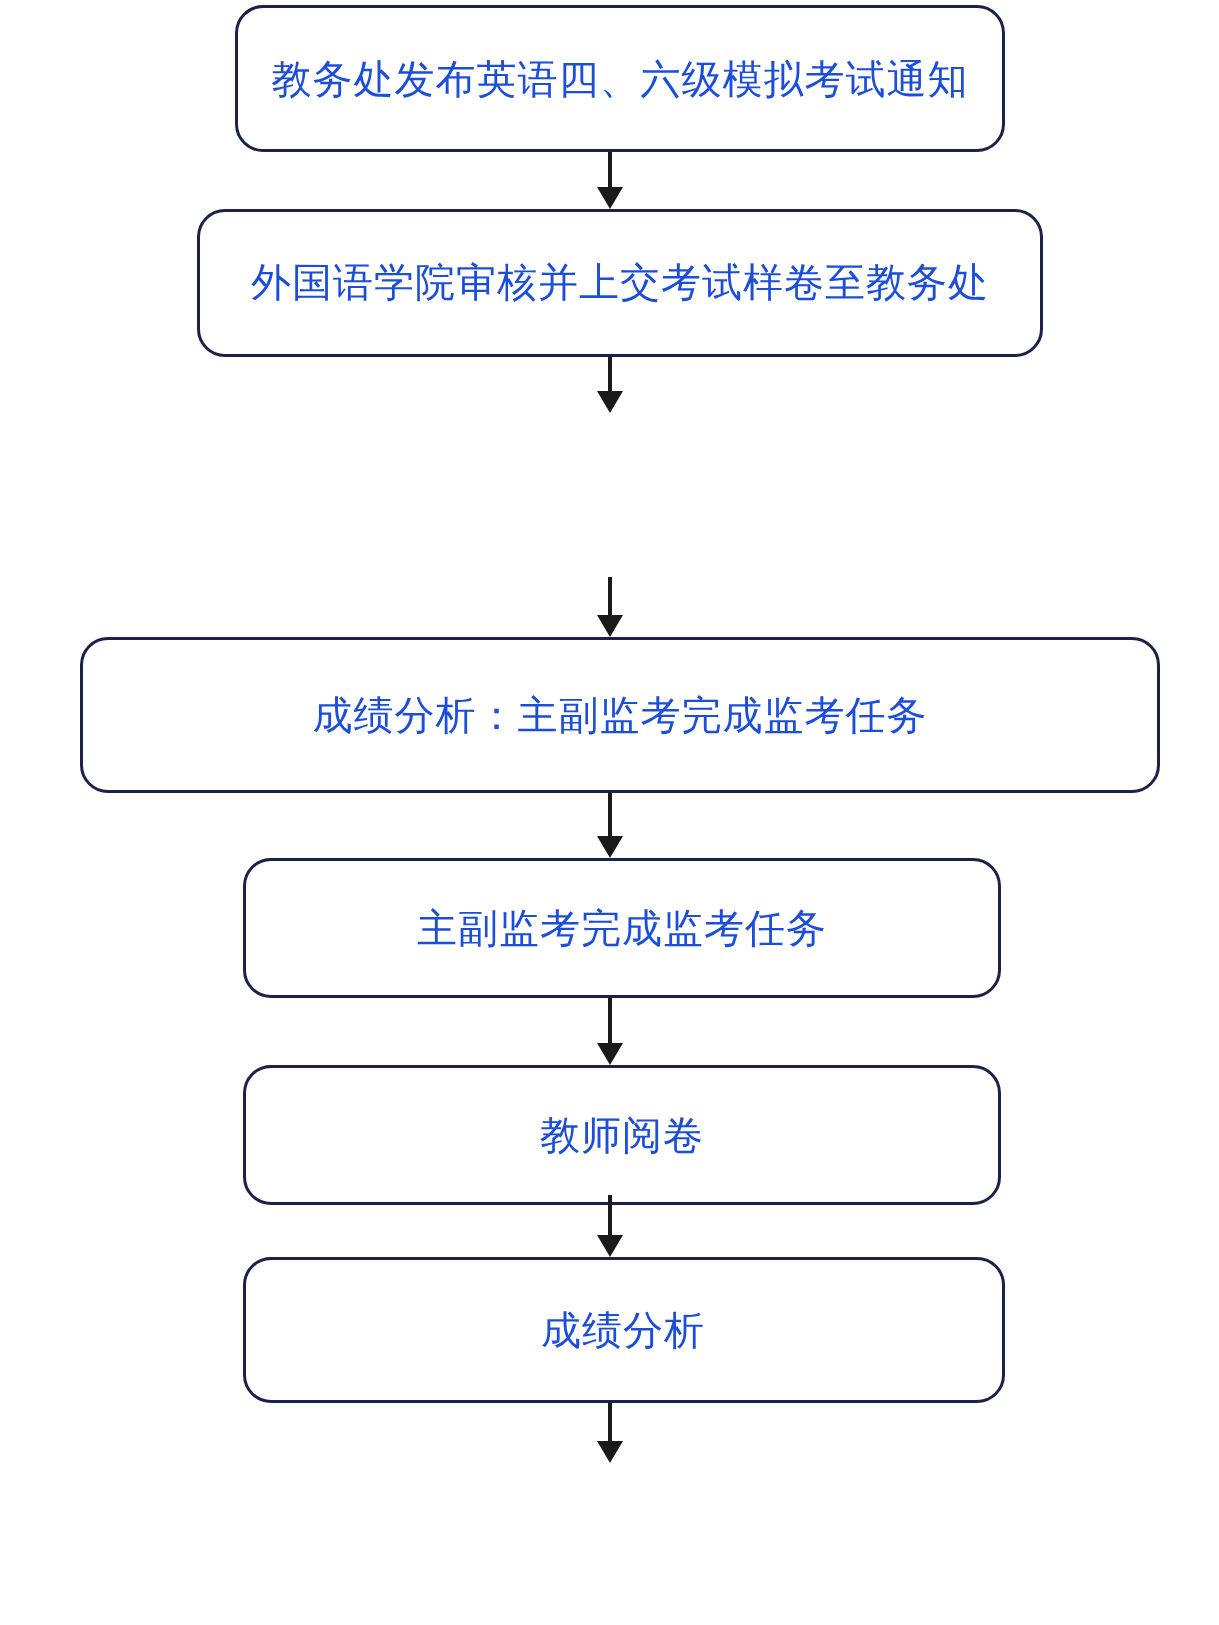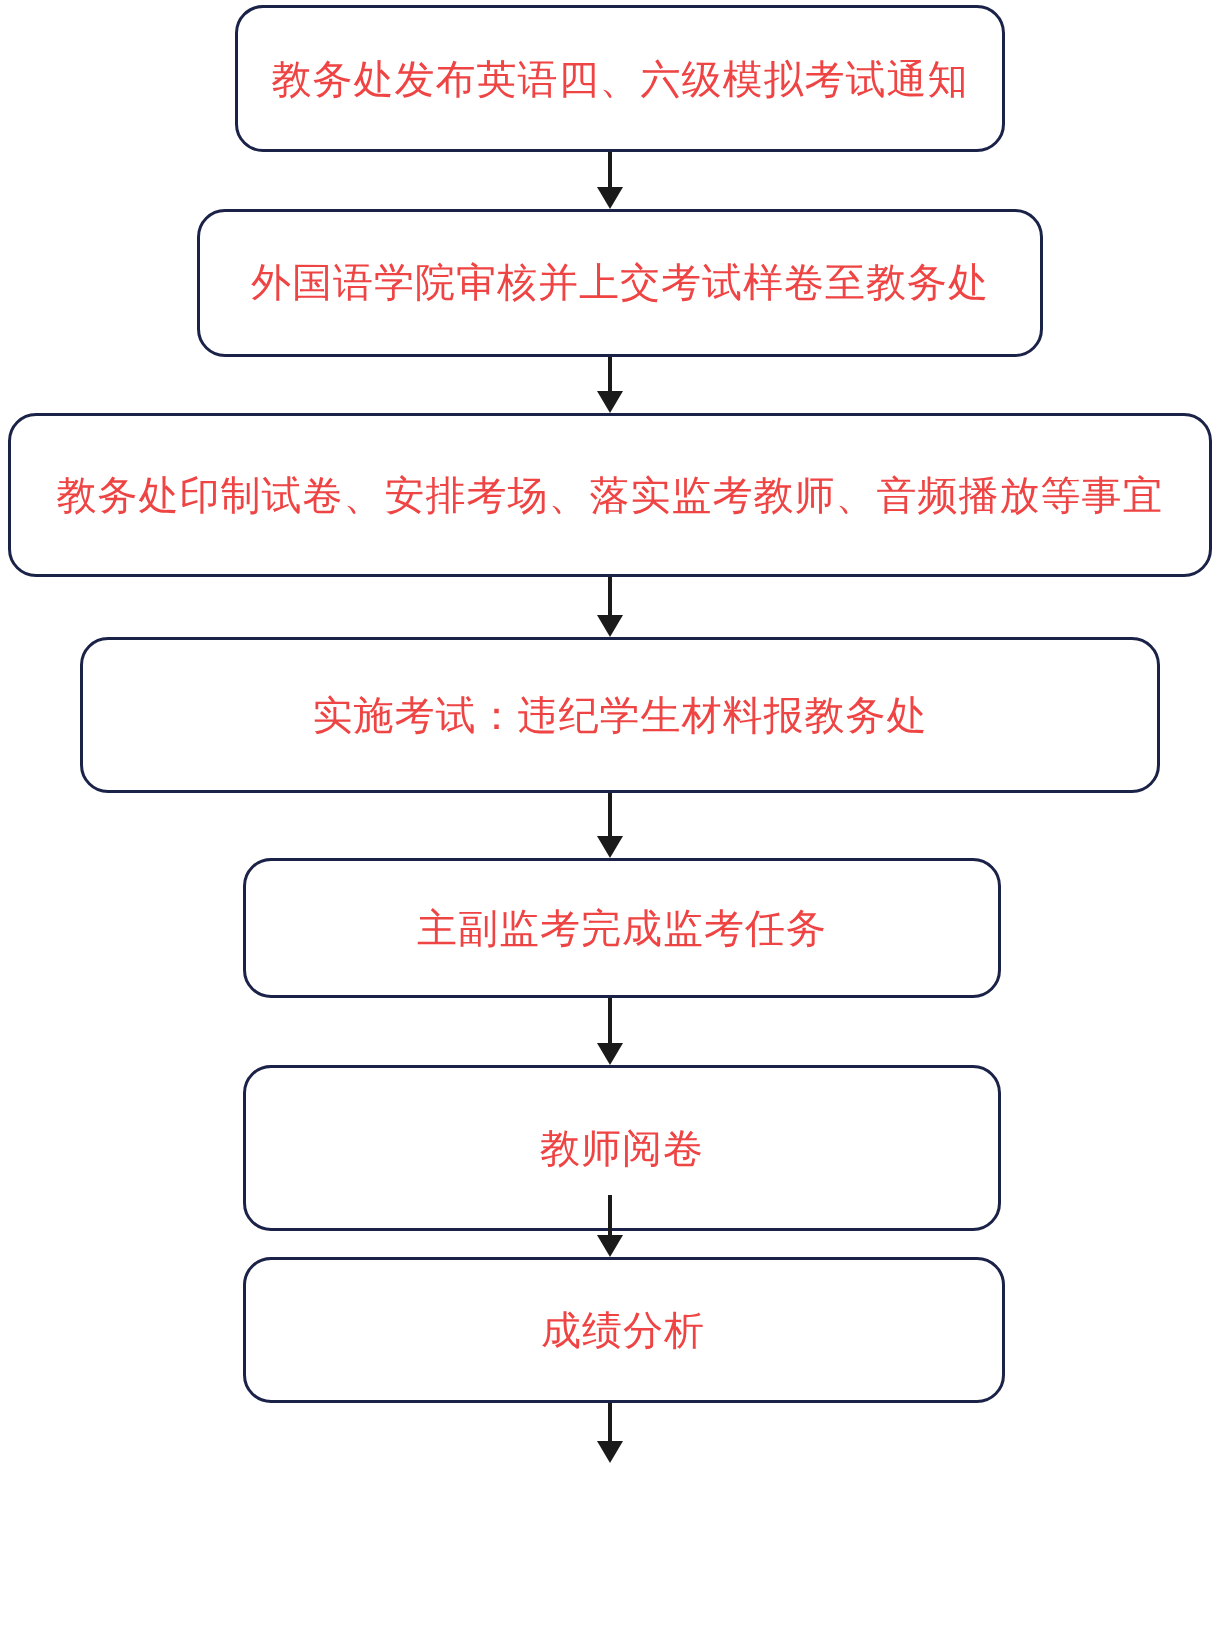--- a/index.html
+++ b/index.html
@@ -18,21 +18,21 @@
   .flow-node {
     position: absolute;
     box-sizing: border-box;
     border: 3px solid #1b2248;
     border-radius: 28px;
     background: #ffffff;
     display: flex;
     align-items: center;
     justify-content: center;
     text-align: center;
-    color: #ef4444;
+    color: #1d4ed8;
     font-size: 40px;
     line-height: 1.25;
     letter-spacing: 1px;
     padding: 0 14px;
     white-space: nowrap;
   }
   .flow-arrow {
     position: absolute;
     width: 26px;
     display: flex;
@@ -68,48 +68,45 @@
 
   <div class="flow-node" style="left:197px; top:209px; width:846px; height:148px;font-family:Liberation Serif, serif;">
     <span>外国语学院审核并上交考试样卷至教务处</span>
   </div>
 
   <div class="flow-arrow" style="left:597px; top:357px; height:56px;">
     <div class="shaft"></div>
     <div class="head"></div>
   </div>
 
-  <div class="flow-node" style="left:8px; top:413px; width:1204px; height:164px;">
-    <span>教务处印制试卷、安排考场、落实监考教师、音频播放等事宜</span>
-  </div>
 
   <div class="flow-arrow" style="left:597px; top:577px; height:60px;">
     <div class="shaft"></div>
     <div class="head"></div>
   </div>
 
   <div class="flow-node" style="left:80px; top:637px; width:1080px; height:156px;">
-    <span>实施考试：违纪学生材料报教务处</span>
+    <span>成绩分析：主副监考完成监考任务</span>
   </div>
 
   <div class="flow-arrow" style="left:597px; top:793px; height:65px;">
     <div class="shaft"></div>
     <div class="head"></div>
   </div>
 
   <div class="flow-node" style="left:243px; top:858px; width:758px; height:140px;">
     <span>主副监考完成监考任务</span>
   </div>
 
   <div class="flow-arrow" style="left:597px; top:998px; height:67px;">
     <div class="shaft"></div>
     <div class="head"></div>
   </div>
 
-  <div class="flow-node" style="left:243px; top:1065px; width:758px; height:166px;">
+  <div class="flow-node" style="left:243px; top:1065px; width:758px; height:140px;">
     <span>教师阅卷</span>
   </div>
 
   <div class="flow-arrow" style="left:597px; top:1195px; height:62px;">
     <div class="shaft"></div>
     <div class="head"></div>
   </div>
 
   <div class="flow-node" style="left:243px; top:1257px; width:762px; height:146px;padding-left:12px;">
     <span>成绩分析</span>

